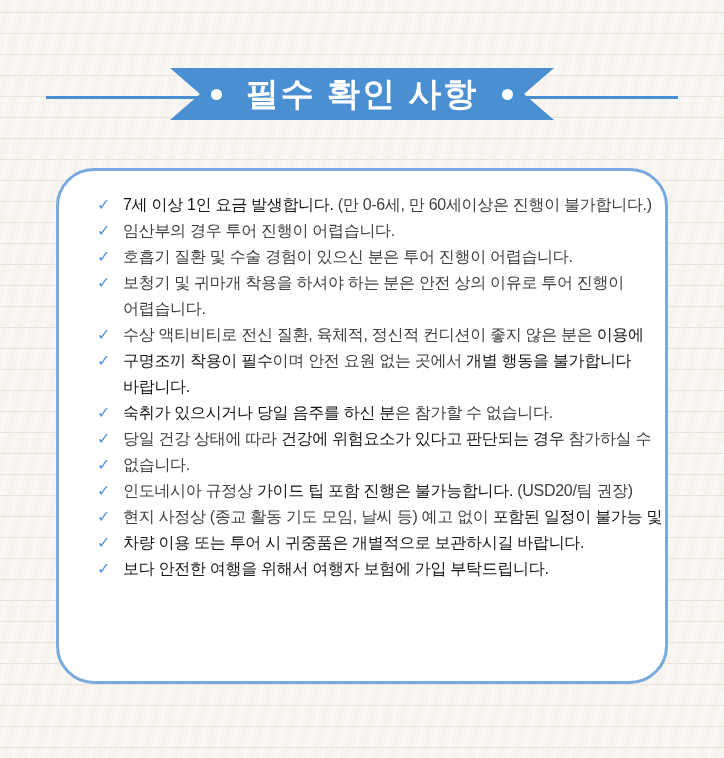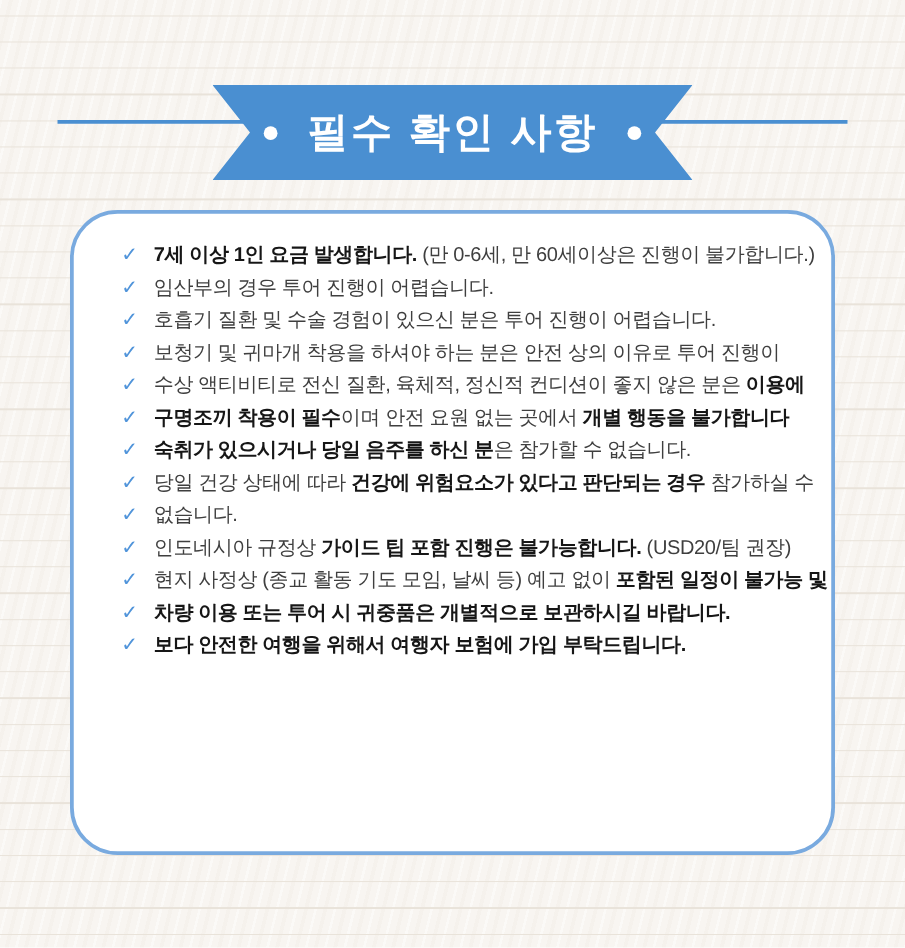--- a/index.html
+++ b/index.html
@@ -23,21 +23,21 @@
       repeating-linear-gradient(0deg, transparent 0 20px, var(--bg-line) 20px 21px),
       repeating-linear-gradient(104deg, rgba(255,255,255,.45) 0 2px, transparent 2px 7px, rgba(221,211,196,.10) 7px 10px, transparent 10px 15px);
     background-position:0 10px, 0 0;
     overflow:hidden;
   }
   .banner-line{
     position:absolute; left:46px; top:96px; width:632px; height:3px;
     background:var(--blue); z-index:1;
   }
   .ribbon{
-    position:absolute; left:170px; top:68px; width:384px; height:76px;
+    position:absolute; left:170px; top:68px; width:384px; height:52px;
     background:var(--blue); z-index:2;
     clip-path:polygon(0 0, 100% 0, calc(100% - 30px) 50%, 100% 100%, 0 100%, 30px 50%);
     display:flex; align-items:center; justify-content:space-between;
     padding:0 41px;
   }
   .dot{width:11px;height:11px;border-radius:50%;background:var(--title-color);flex:none;}
   .ribbon-title{
     color:var(--title-color); font-size:33px; font-weight:700; letter-spacing:2px;
     white-space:nowrap; line-height:60px;
   }
@@ -49,21 +49,21 @@
   .checklist{ padding:21px 20px 0 38px; }
   .row{ display:flex; align-items:flex-start; height:26px; }
   .chk{
     flex:none; width:26px; color:var(--check);
     font-size:16px; line-height:26px; font-weight:400;
   }
   .txt{
     flex:1; color:var(--text); font-size:16px; line-height:26px;
     letter-spacing:-0.3px; white-space:nowrap;
   }
-  .txt .b{ font-weight:700; color:var(--text-bold); }
+  .txt .b{ font-weight:400; color:var(--text-bold); }
 </style>
 </head>
 <body>
 
 <div class="banner-line"></div>
 
 <div class="ribbon">
   <span class="dot"></span>
   <span class="ribbon-title">필수 확인 사항</span>
   <span class="dot"></span>
@@ -81,26 +81,34 @@
       </div>
       <div class="row">
         <span class="chk">✓</span>
         <span class="txt"><span>호흡기 질환 및 수술 경험이 있으신 분은 투어 진행이 어렵습니다.</span></span>
       </div>
       <div class="row">
         <span class="chk">✓</span>
         <span class="txt"><span>보청기 및 귀마개 착용을 하셔야 하는 분은 안전 상의 이유로 투어 진행이</span></span>
       </div>
       <div class="row">
+        <span class="chk"></span>
+        <span class="txt"><span>어렵습니다.</span></span>
+      </div>
+      <div class="row">
         <span class="chk">✓</span>
         <span class="txt"><span>수상 액티비티로 전신 질환, 육체적, 정신적 컨디션이 좋지 않은 분은 </span><span class="b">이용에</span></span>
       </div>
       <div class="row">
         <span class="chk">✓</span>
         <span class="txt"><span class="b">구명조끼 착용이 필수</span><span>이며 안전 요원 없는 곳에서 </span><span class="b">개별 행동을 불가합니다</span></span>
+      </div>
+      <div class="row">
+        <span class="chk"></span>
+        <span class="txt"><span class="b">바랍니다.</span></span>
       </div>
       <div class="row">
         <span class="chk">✓</span>
         <span class="txt"><span class="b">숙취가 있으시거나 당일 음주를 하신 분</span><span>은 참가할 수 없습니다.</span></span>
       </div>
       <div class="row">
         <span class="chk">✓</span>
         <span class="txt"><span>당일 건강 상태에 따라 </span><span class="b">건강에 위험요소가 있다고 판단되는 경우</span><span> 참가하실 수</span></span>
       </div>
       <div class="row">

